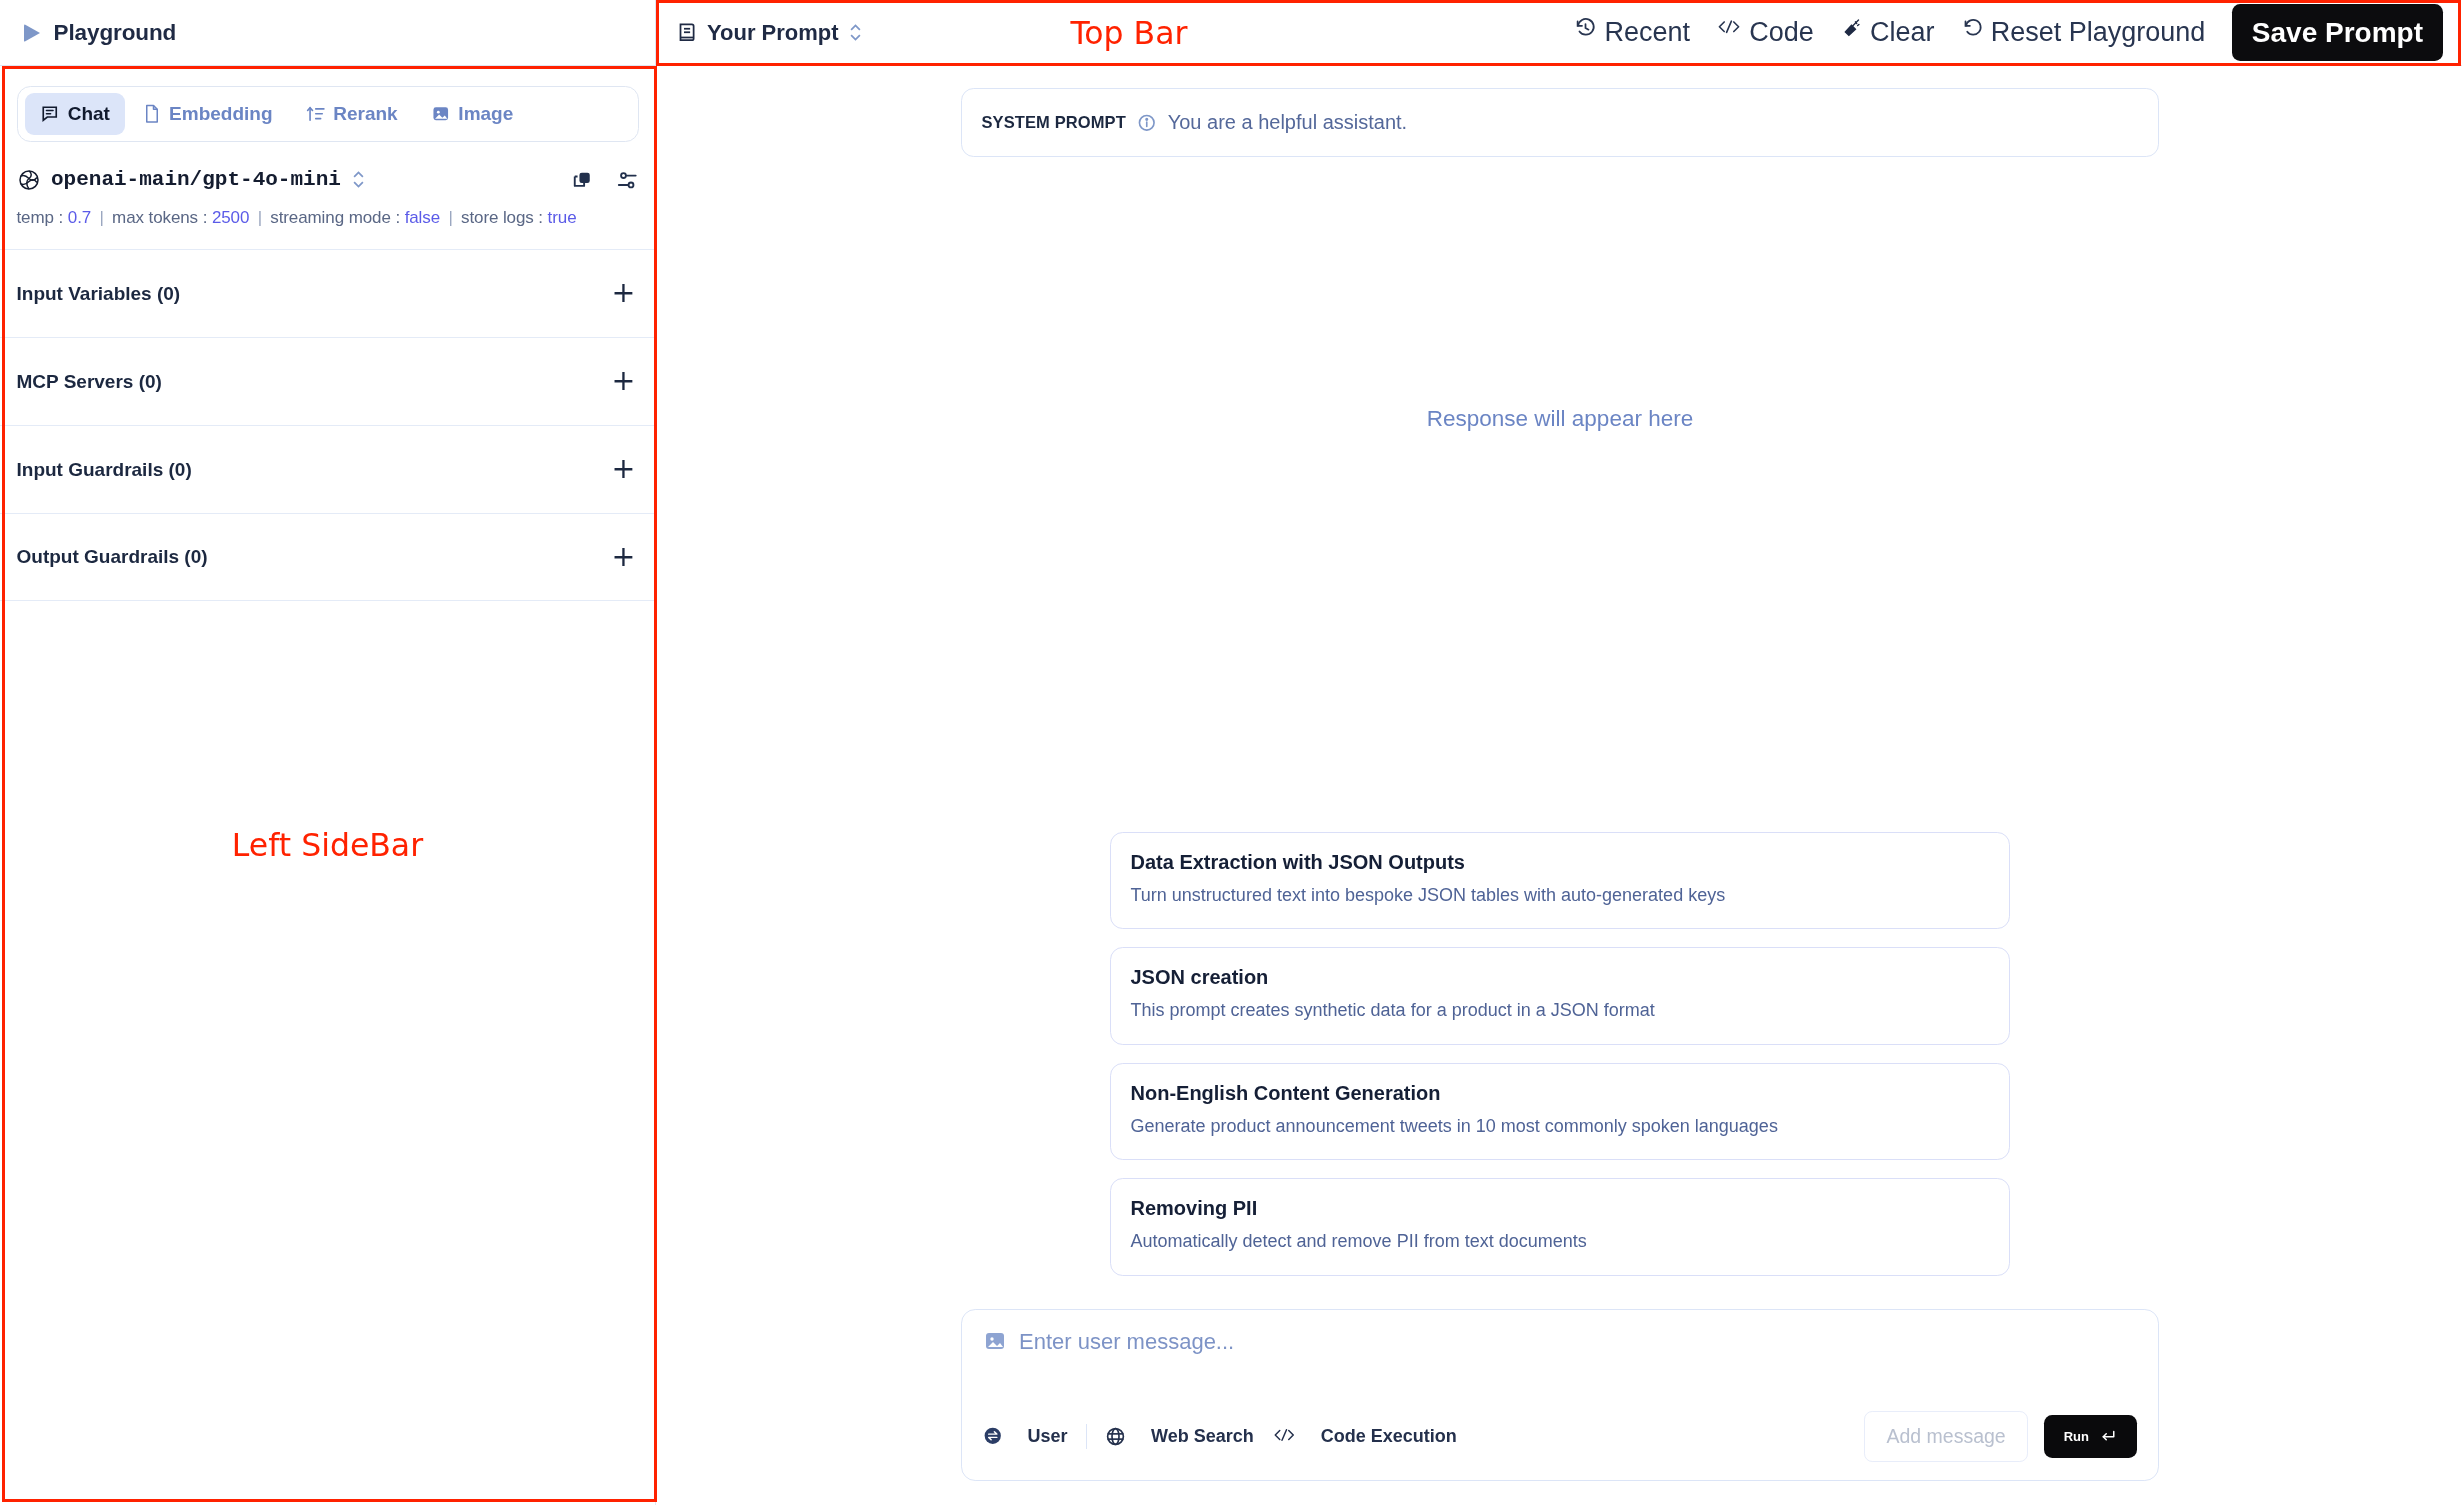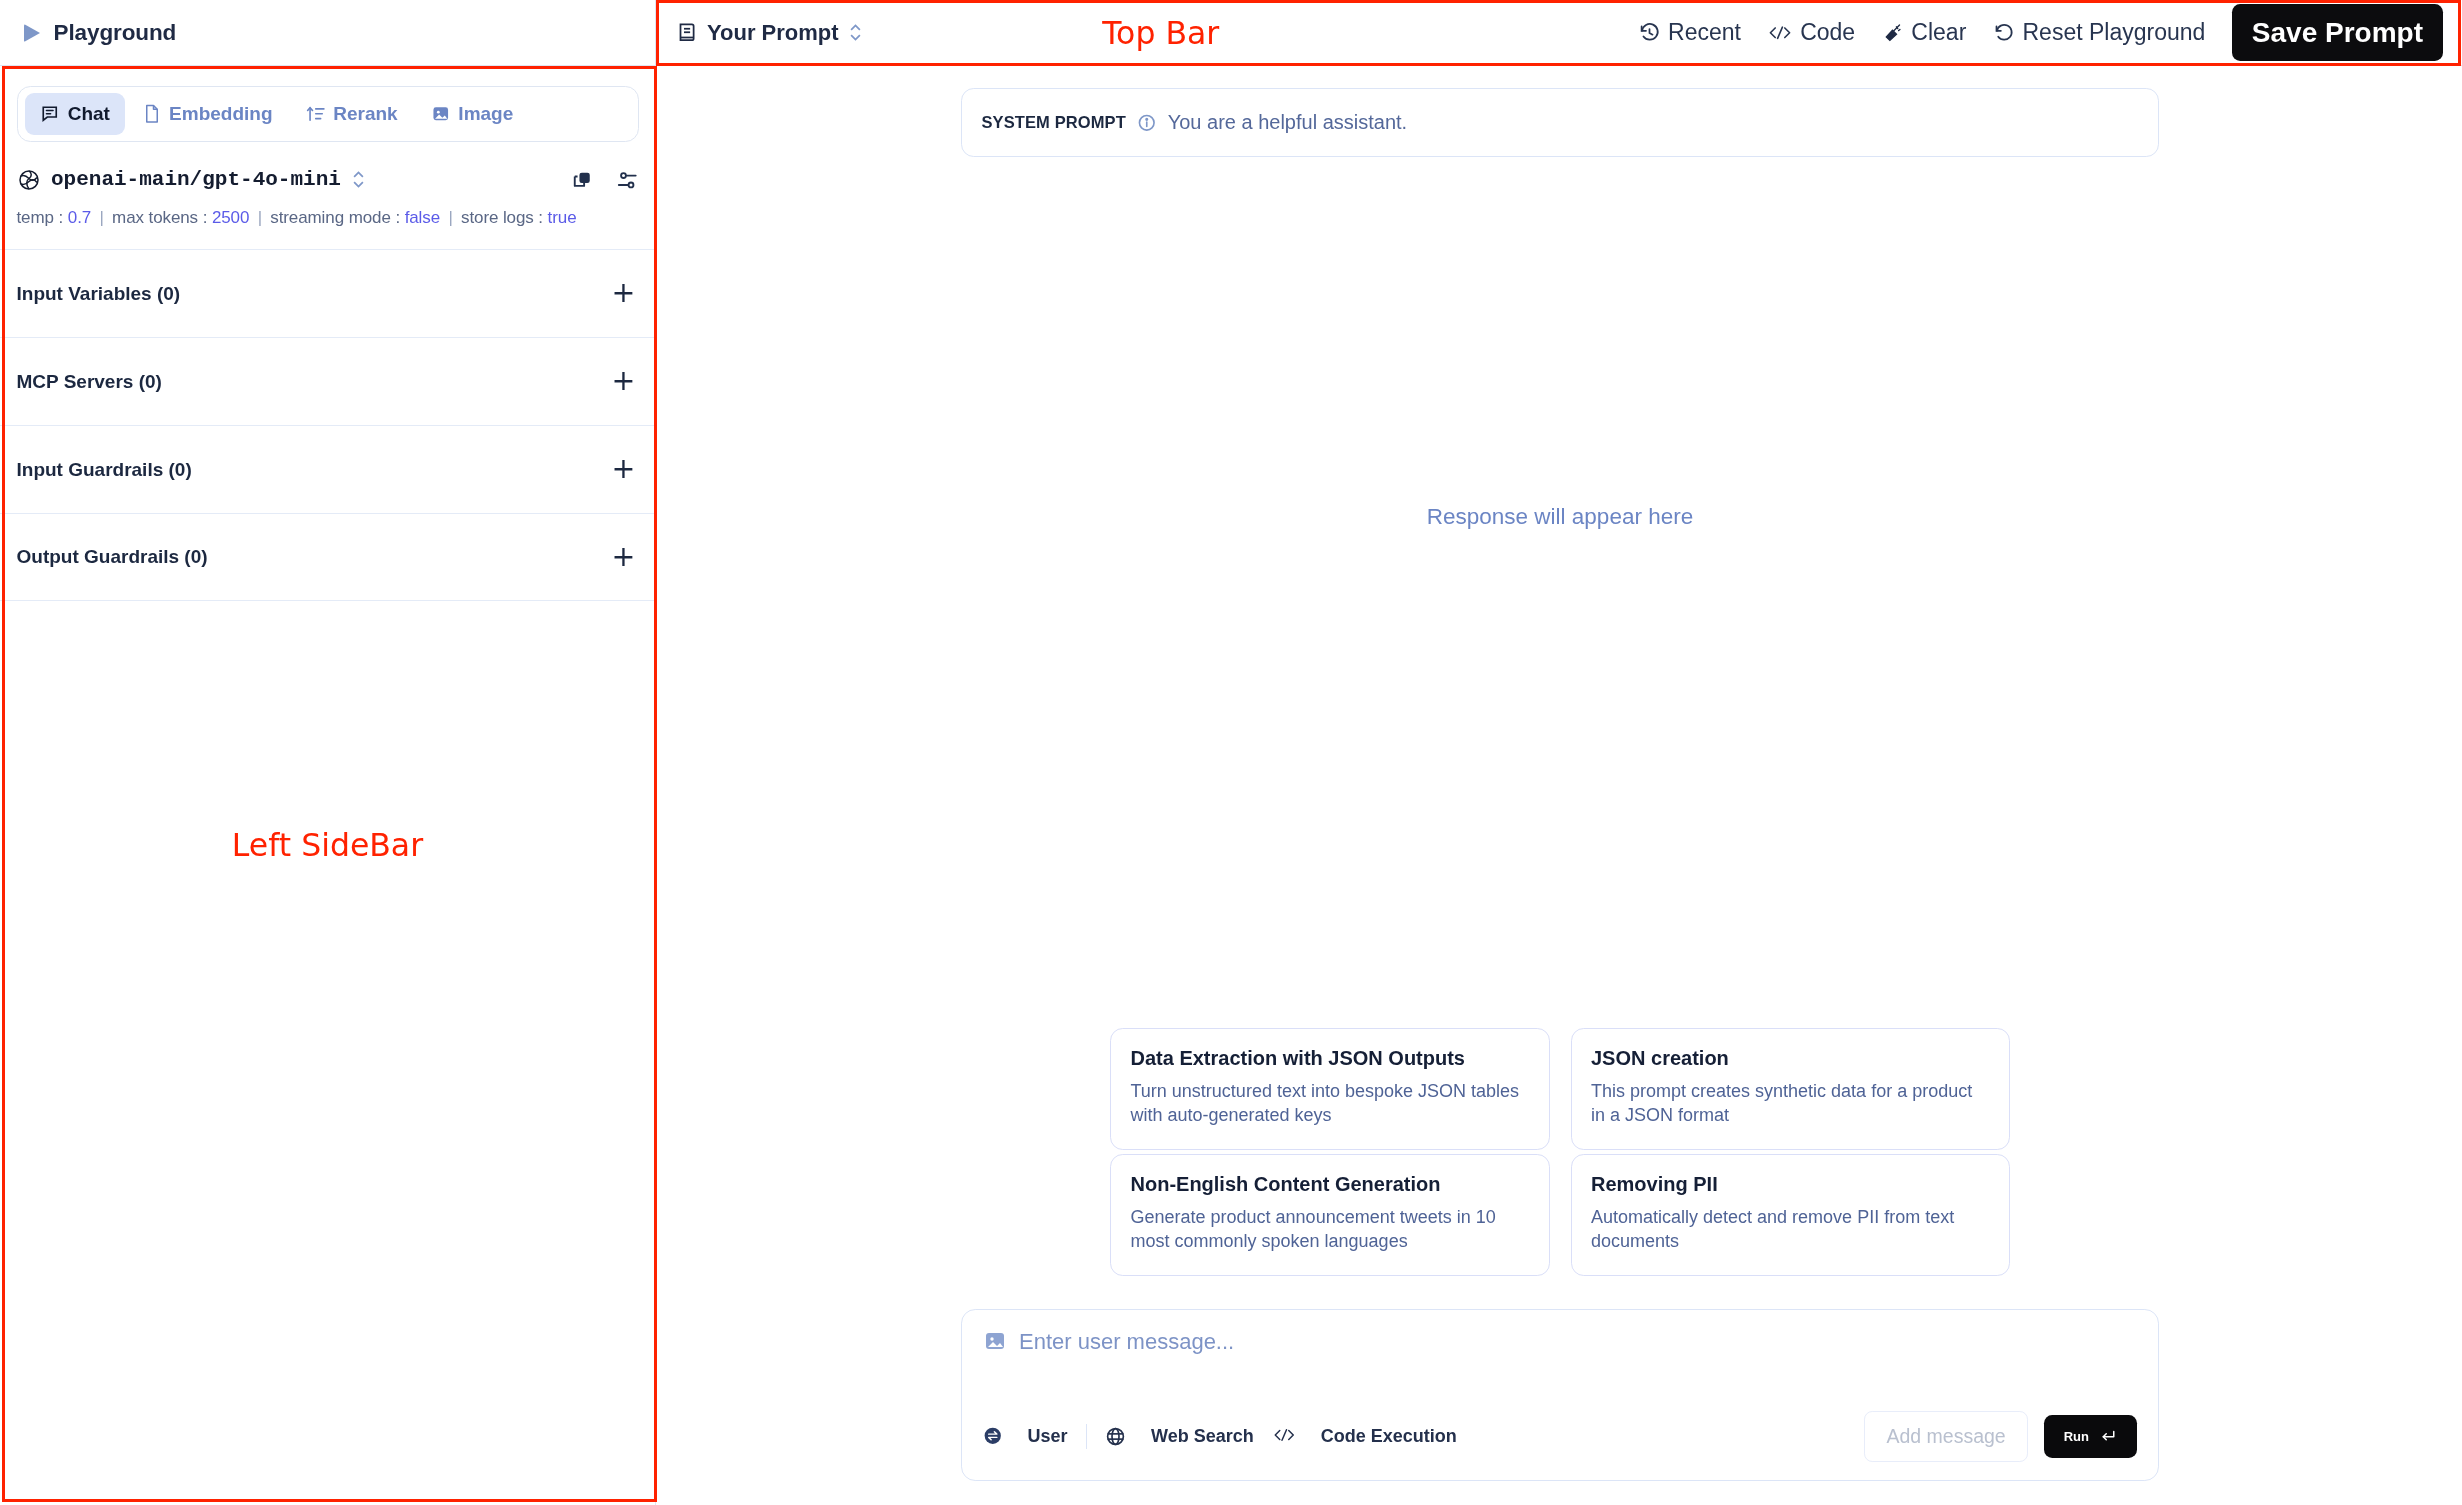--- a/index.html
+++ b/index.html
@@ -37,22 +37,22 @@
   .topbar-mid { flex: 1 1 auto; display: flex; justify-content: center; }
   .annot-topbar {
     color: #ff2200; font-size: 31.5px; font-weight: 400;
     font-family: "DejaVu Sans", sans-serif;
     transform: translateX(-90px);
   }
   .topbar-right {
     display: flex; align-items: center; gap: 27px; padding-right: 19.5px; flex: 0 0 auto;
   }
   .tb-btn {
-    display: flex; align-items: center; gap: 8.2px;
-    font-size: 23px; color: #283550; font-weight: 500; cursor: pointer;
+    display: flex; gap: 8.2px;
+    font-size: 27px; color: #283550; font-weight: 500; cursor: pointer;
     background: none; border: none; font-family: inherit;
   }
   .tb-save {
     background: #0c0c0e; color: #fff; font-size: 28px; font-weight: 600;
     padding: 12.7px 19.5px; border-radius: 8.2px; border: none; cursor: pointer;
     font-family: inherit;
   }
 
   
   .sidebar {
@@ -119,22 +119,22 @@
   .sp-text { font-size: 20px; color: #54689a; }
 
   .response-wrap {
     flex: 1 1 auto; width: 100%;
     display: flex; align-items: center; justify-content: center;
     padding-bottom: 150px;
   }
   .response-hint { font-size: 22.5px; color: #6b85c4; }
 
   .cards {
-    width: 900px; display: grid; grid-template-columns: 1fr 1fr;
-    gap: 4px 21px; margin-bottom: 33px;
+    width: 900px; display: grid; grid-template-columns: 1fr;
+    gap: 18px 21px; margin-bottom: 33px;
   }
   .card {
     border: 1.5px solid #dadff8; border-radius: 12.7px; padding: 18px 19.5px 21px 19.5px;
     cursor: pointer; background: #fff;
   }
   .card-title { font-size: 20px; font-weight: 700; color: #151f36; margin-bottom: 9px; }
   .card-desc { font-size: 18px; color: #4f6396; line-height: 1.36; }
 
   .composer {
     width: 1198px; margin-bottom: 25.5px;

